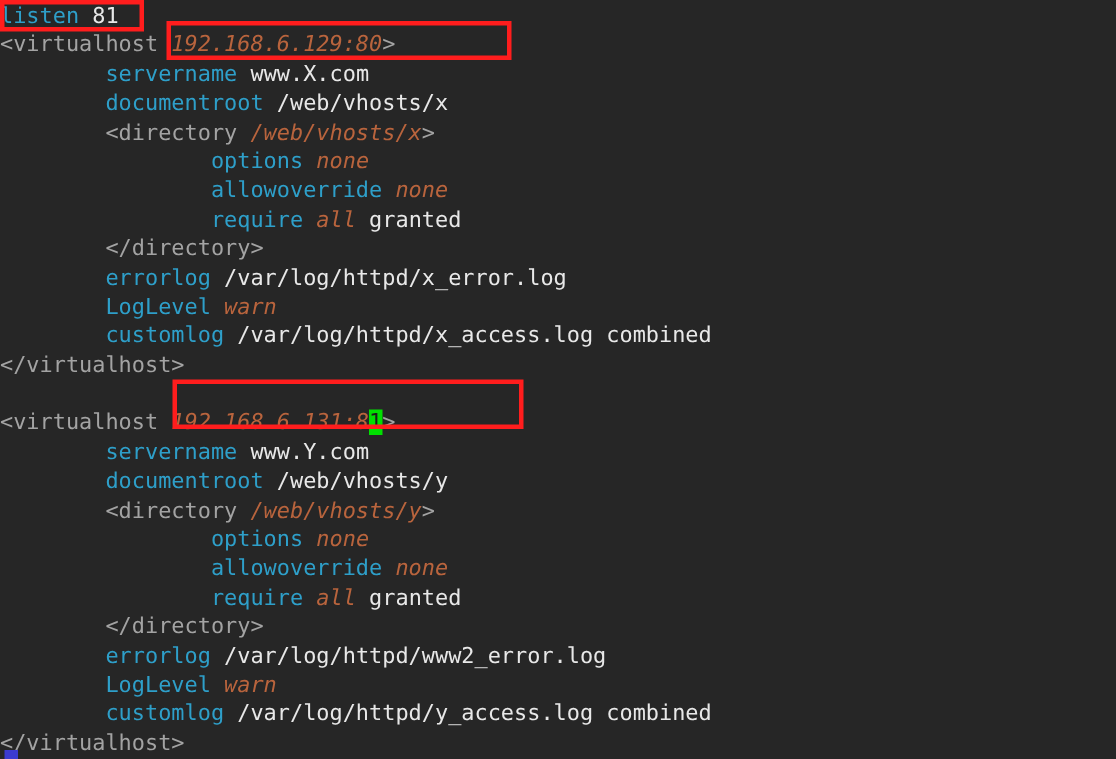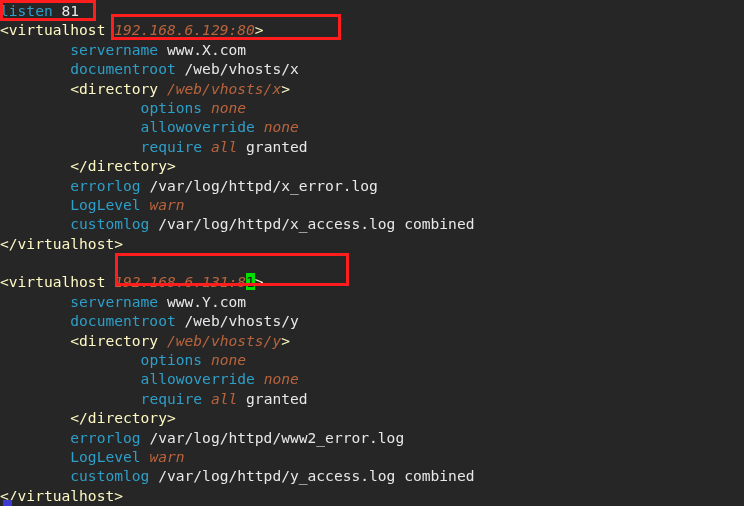--- a/index.html
+++ b/index.html
@@ -24,21 +24,21 @@
     width: 744px;
     white-space: pre;
   }
   .line {
     height: 19.4px;
     white-space: pre;
   }
   
   .kw      { color: #2e9fc9; }   
   .val     { color: #e8e8e8; }   
-  .tag     { color: #fef9c3; }   
+  .tag     { color: #a3a3a3; }   
   .arg     { color: #b9643d; font-style: italic; }   
   .cursor  { background: #00e000; color: #1a1a1a; }
   .pad     { color: transparent; }
 
   
   .hl {
     position: absolute;
     border: 3px solid #ff1d1d;
     box-sizing: border-box;
     background: transparent;

